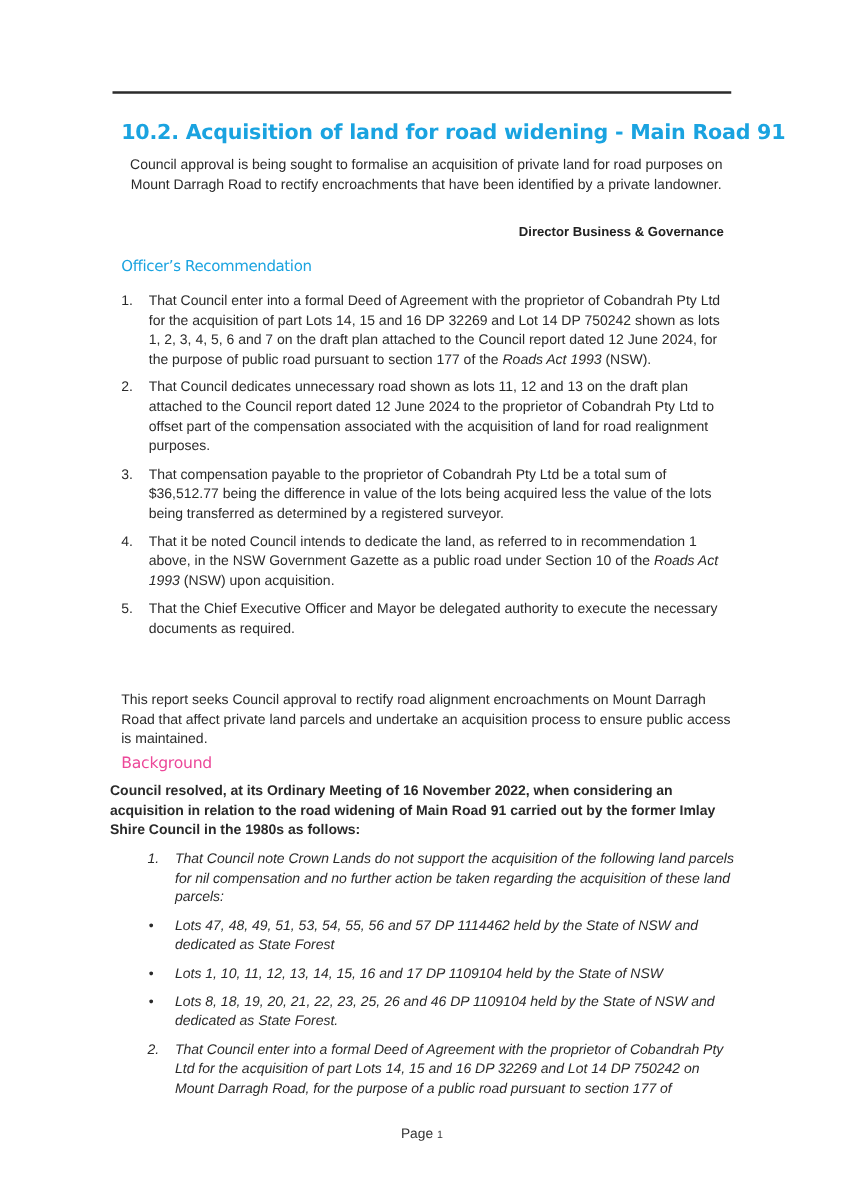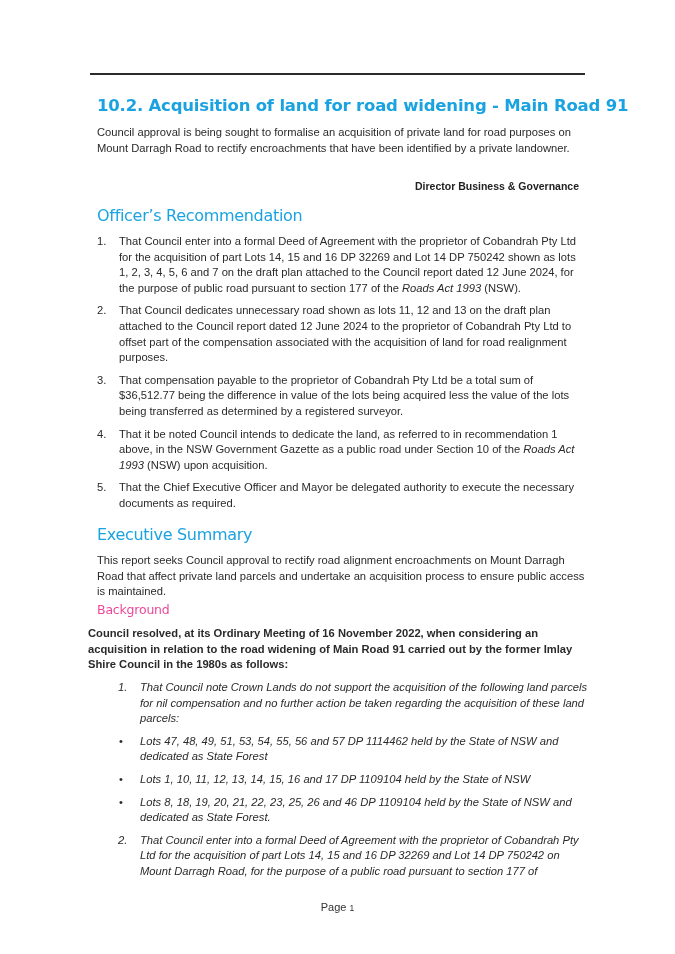--- a/index.html
+++ b/index.html
@@ -53,34 +53,35 @@
     .body-text {
       font-family: "Liberation Sans", sans-serif;
       font-size: 11.2px;
       line-height: 15.6px;
       color: #2a2a2a;
     }
     .intro {
       position: absolute;
       left: 97px; top: 125px;
       width: 488px;
+      text-align: center;
     }
     .director {
       position: absolute;
       right: 96px; top: 180px;
       font-family: "Liberation Sans", sans-serif;
       font-weight: bold;
       font-size: 10.5px;
       color: #222;
     }
     .h2 {
       position: absolute;
       left: 97px;
       font-family: "DejaVu Sans", sans-serif;
-      font-size: 16px;
+      font-size: 12px;
       color: #1aa3e0;
       letter-spacing: -0.3px;
       white-space: nowrap;
     }
     .h3 {
       position: absolute;
       left: 97px;
       font-family: "DejaVu Sans", sans-serif;
       font-size: 12.5px;
       color: #ec4899;
@@ -178,21 +179,20 @@
     <li>
       <span class="num">4.</span>
       <span>That it be noted Council intends to dedicate the land, as referred to in recommendation 1 above, in the NSW Government Gazette as a public road under Section 10 of the </span><em>Roads Act 1993</em><span> (NSW) upon acquisition.</span>
     </li>
     <li>
       <span class="num">5.</span>
       <span>That the Chief Executive Officer and Mayor be delegated authority to execute the necessary documents as required.</span>
     </li>
   </ol>
 
-  <div class="h2" style="top:525px;">Executive Summary</div>
 
   <div class="exec body-text">This report seeks Council approval to rectify road alignment encroachments on Mount Darragh Road that affect private land parcels and undertake an acquisition process to ensure public access is maintained.</div>
 
   <div class="h3" style="top:602px;">Background</div>
 
   <div class="bg-para body-text">Council resolved, at its Ordinary Meeting of 16 November 2022, when considering an acquisition in relation to the road widening of Main Road 91 carried out by the former Imlay Shire Council in the 1980s as follows:</div>
 
   <div class="quote body-text">
     <div class="item">
       <span class="marker">1.</span>

